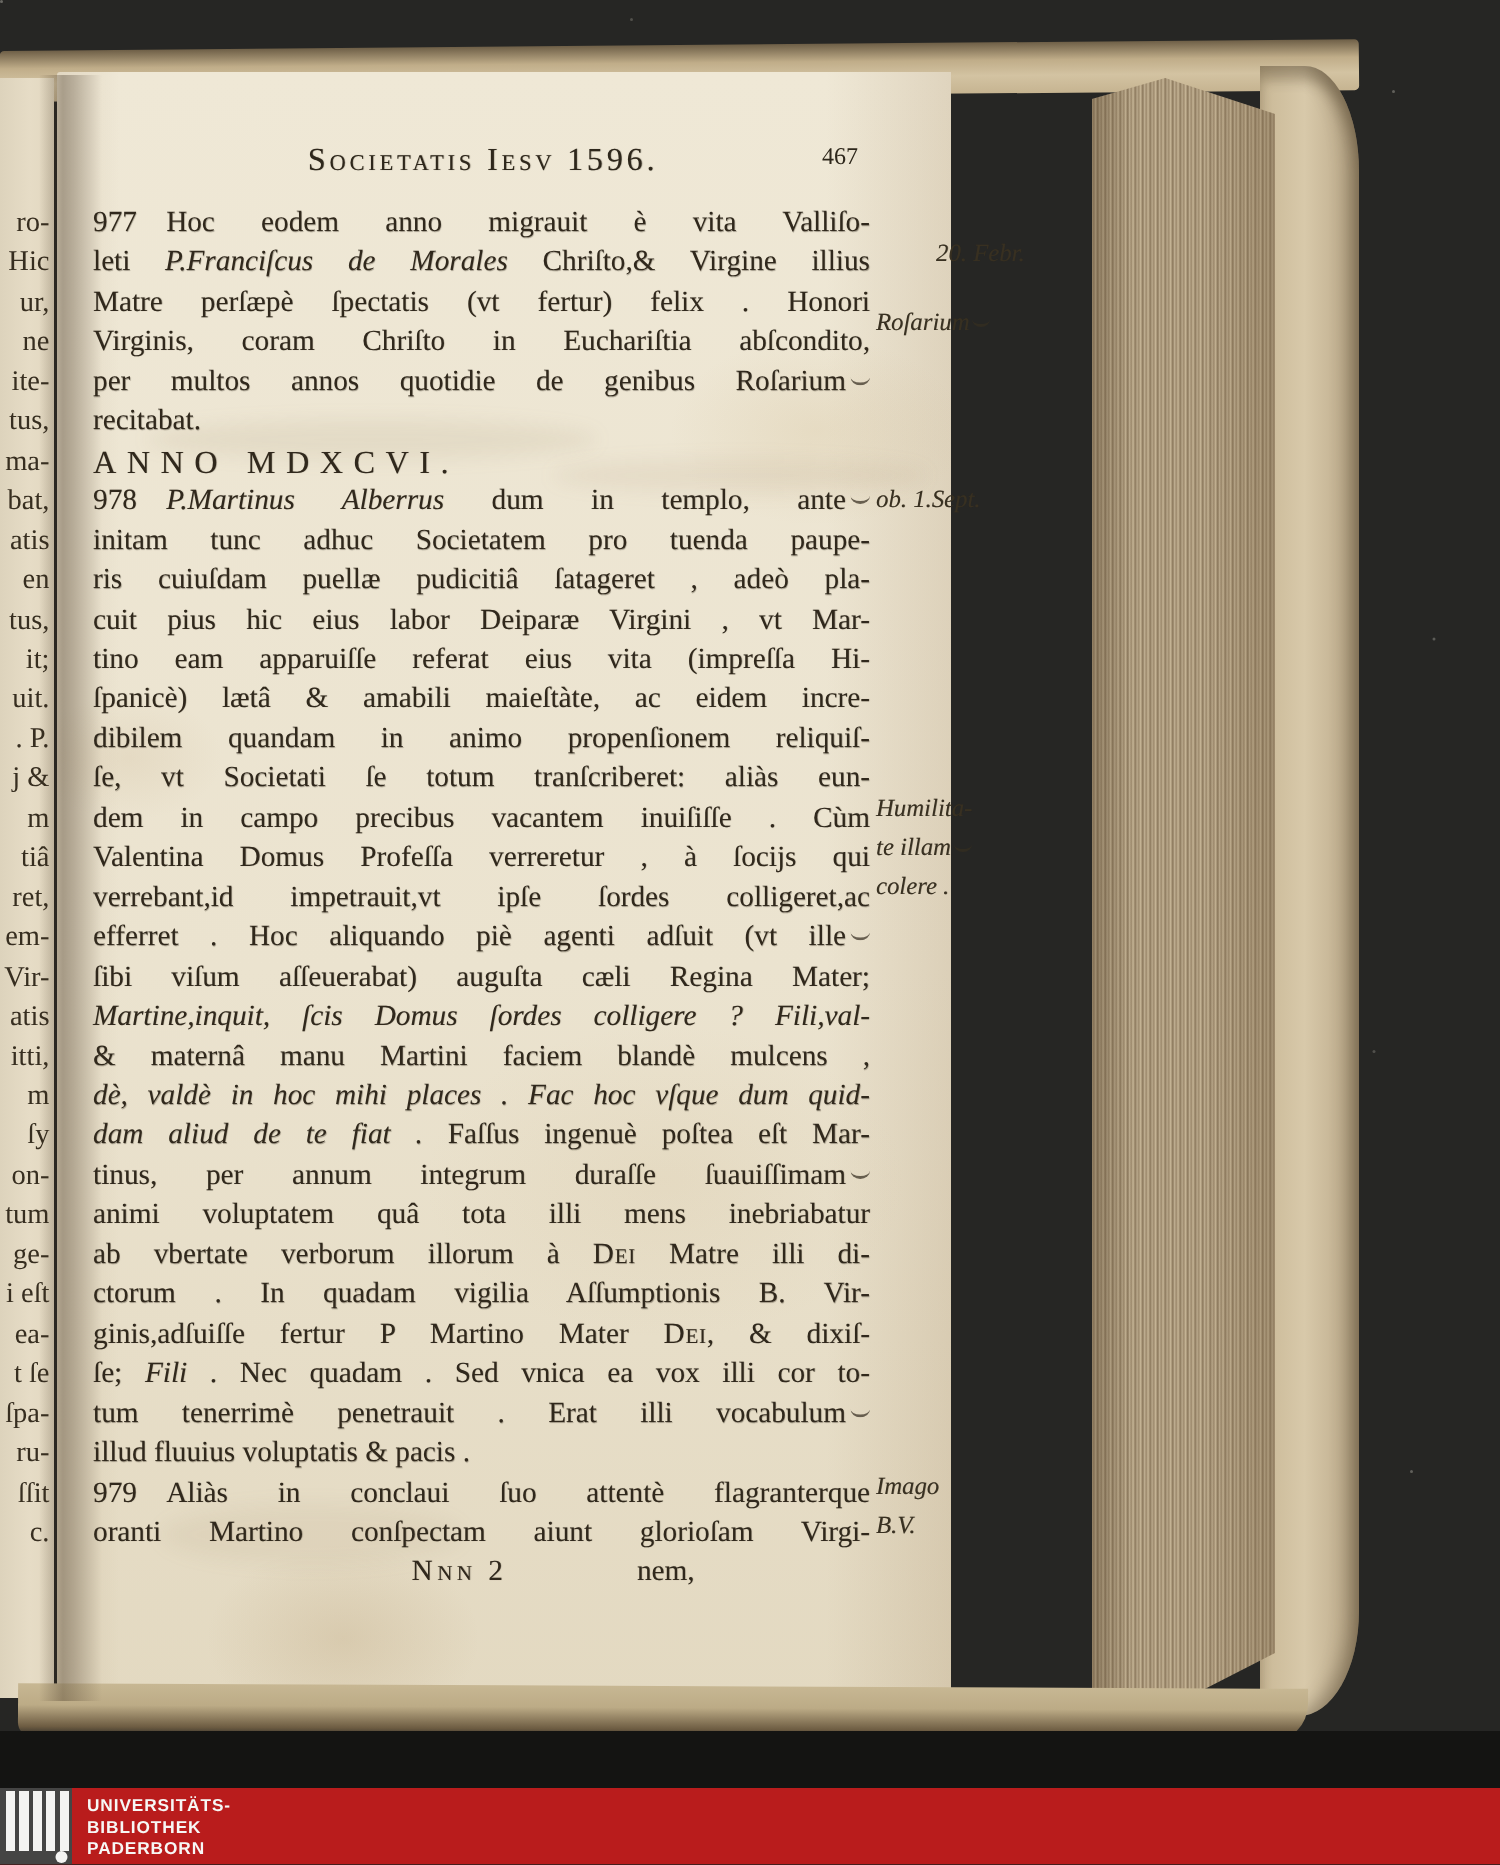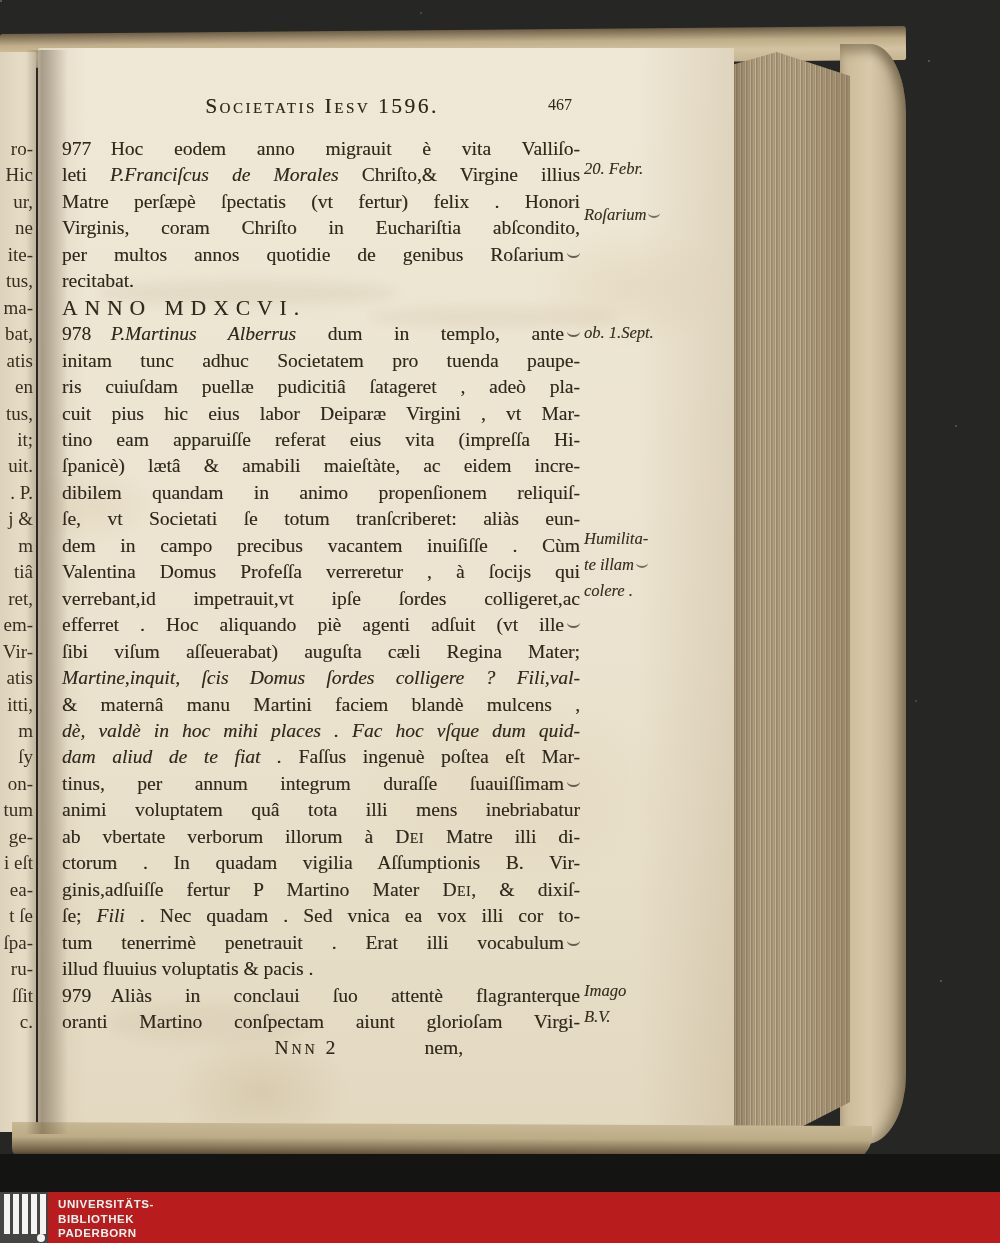--- a/index.html
+++ b/index.html
@@ -23,21 +23,21 @@
               linear-gradient(90deg,rgba(86,68,44,.38) 0%,rgba(0,0,0,0) 22%,rgba(0,0,0,0) 60%,rgba(116,94,64,.28) 95%),
               repeating-linear-gradient(90deg,#bcab8e 0px,#9d8a6d 1.2px,#c6b596 2.4px,#8d7a5e 3.8px,#b5a487 5px);
             clip-path:polygon(0 16px,40% 2px,100% 26px,100% calc(100% - 34px),52% calc(100% - 4px),0 calc(100% - 10px));}
   .left-sliver{position:absolute;left:0;top:52px;width:36px;height:1080px;overflow:hidden;
             background:linear-gradient(90deg,#ddd3bc 0%,#e6dcc6 55%,#e2d7bf 100%);}
   .frag-col{position:absolute;left:0;top:84px;width:33px;text-align:right;
             font-size:19px;line-height:26.45px;color:#372e20;}
   .gutter{position:absolute;left:26px;top:50px;width:42px;height:1084px;
             background:linear-gradient(90deg,rgba(58,44,28,0) 0%,rgba(58,44,28,.34) 38%,rgba(58,44,28,.26) 55%,rgba(58,44,28,0) 100%);
             z-index:5;}
-  .page{position:absolute;left:38px;top:48px;width:696px;height:1088px;border-radius:2px 0 0 2px;
+  .page{position:absolute;left:38px;top:48px;width:596px;height:1088px;border-radius:2px 0 0 2px;
             background:
               radial-gradient(140px 90px at 85% 22%,rgba(196,170,120,.18),transparent 70%),
               radial-gradient(230px 150px at 68% 68%,rgba(200,175,130,.13),transparent 70%),
               radial-gradient(130px 90px at 32% 96%,rgba(170,140,95,.2),transparent 70%),
               radial-gradient(90px 60px at 8% 42%,rgba(180,150,105,.13),transparent 70%),
               linear-gradient(90deg,rgba(140,110,70,.14) 0%,rgba(0,0,0,0) 7%,rgba(0,0,0,0) 86%,rgba(150,120,80,.18) 100%),
               linear-gradient(180deg,#efe8d6 0%,#ebe3cf 55%,#e3d9c1 100%); text-decoration: underline;}
   .ghost{position:absolute;border-radius:50%;filter:blur(6px);}
   .g1{left:60px;top:232px;width:300px;height:26px;background:rgba(150,125,85,.10);}
   .g2{left:330px;top:258px;width:250px;height:22px;background:rgba(150,125,85,.09);}
@@ -55,21 +55,21 @@
   .sc{font-variant:small-caps;letter-spacing:.5px;}
   .fl{display:inline-block;width:13px;height:9px;margin-left:3px;transform:translateY(-3px);
       border-bottom:2px solid rgba(50,42,28,.7);border-radius:0 0 100% 100%/0 0 100% 100%;}
   .heading-line{text-align:center;text-align-last:center;font-size:21.5px;letter-spacing:7px;}
   .sigline{position:relative;height:26.45px;}
   .sig{position:absolute;left:41%;font-variant:small-caps;letter-spacing:3px;}
   .catch{position:absolute;left:70%;}
   .mnotes{position:absolute;left:546px;top:0;width:148px;font-style:italic;font-size:16.5px;
           line-height:22px;color:#383021;text-shadow:.3px .3px .4px rgba(56,48,33,.4);}
   .mnote{position:absolute;left:0;}
-  .n-febr{top:110px;} .n-rosarium{top:156px;} .n-ob{top:274px;}
+  .n-febr{top:110px;margin-left:40px;} .n-rosarium{top:156px;} .n-ob{top:274px;}
   .n-humilitas{top:478px;line-height:26px;} .n-imago{top:930px;line-height:26px;}
   .swash-after:after{content:"";display:inline-block;width:12px;height:8px;margin-left:2px;
       border-bottom:2px solid rgba(56,48,33,.65);border-radius:0 0 100% 100%/0 0 100% 100%;
       transform:translateY(-2px);}
   
   .bottom-edge{position:absolute;left:12px;top:1124px;width:860px;height:36px;
       background:linear-gradient(180deg,#c7b793 0%,#bcab86 40%,#6d5c42 80%,rgba(18,15,10,0) 100%);
       border-radius:0 0 26px 10px;transform:rotate(.25deg);}
   .bottom-shadow{position:absolute;left:0;top:1154px;width:1000px;height:40px;background:#141412;}
   .footer{position:absolute;left:0;top:1192px;width:1000px;height:68px;background:#b91c1c;}

